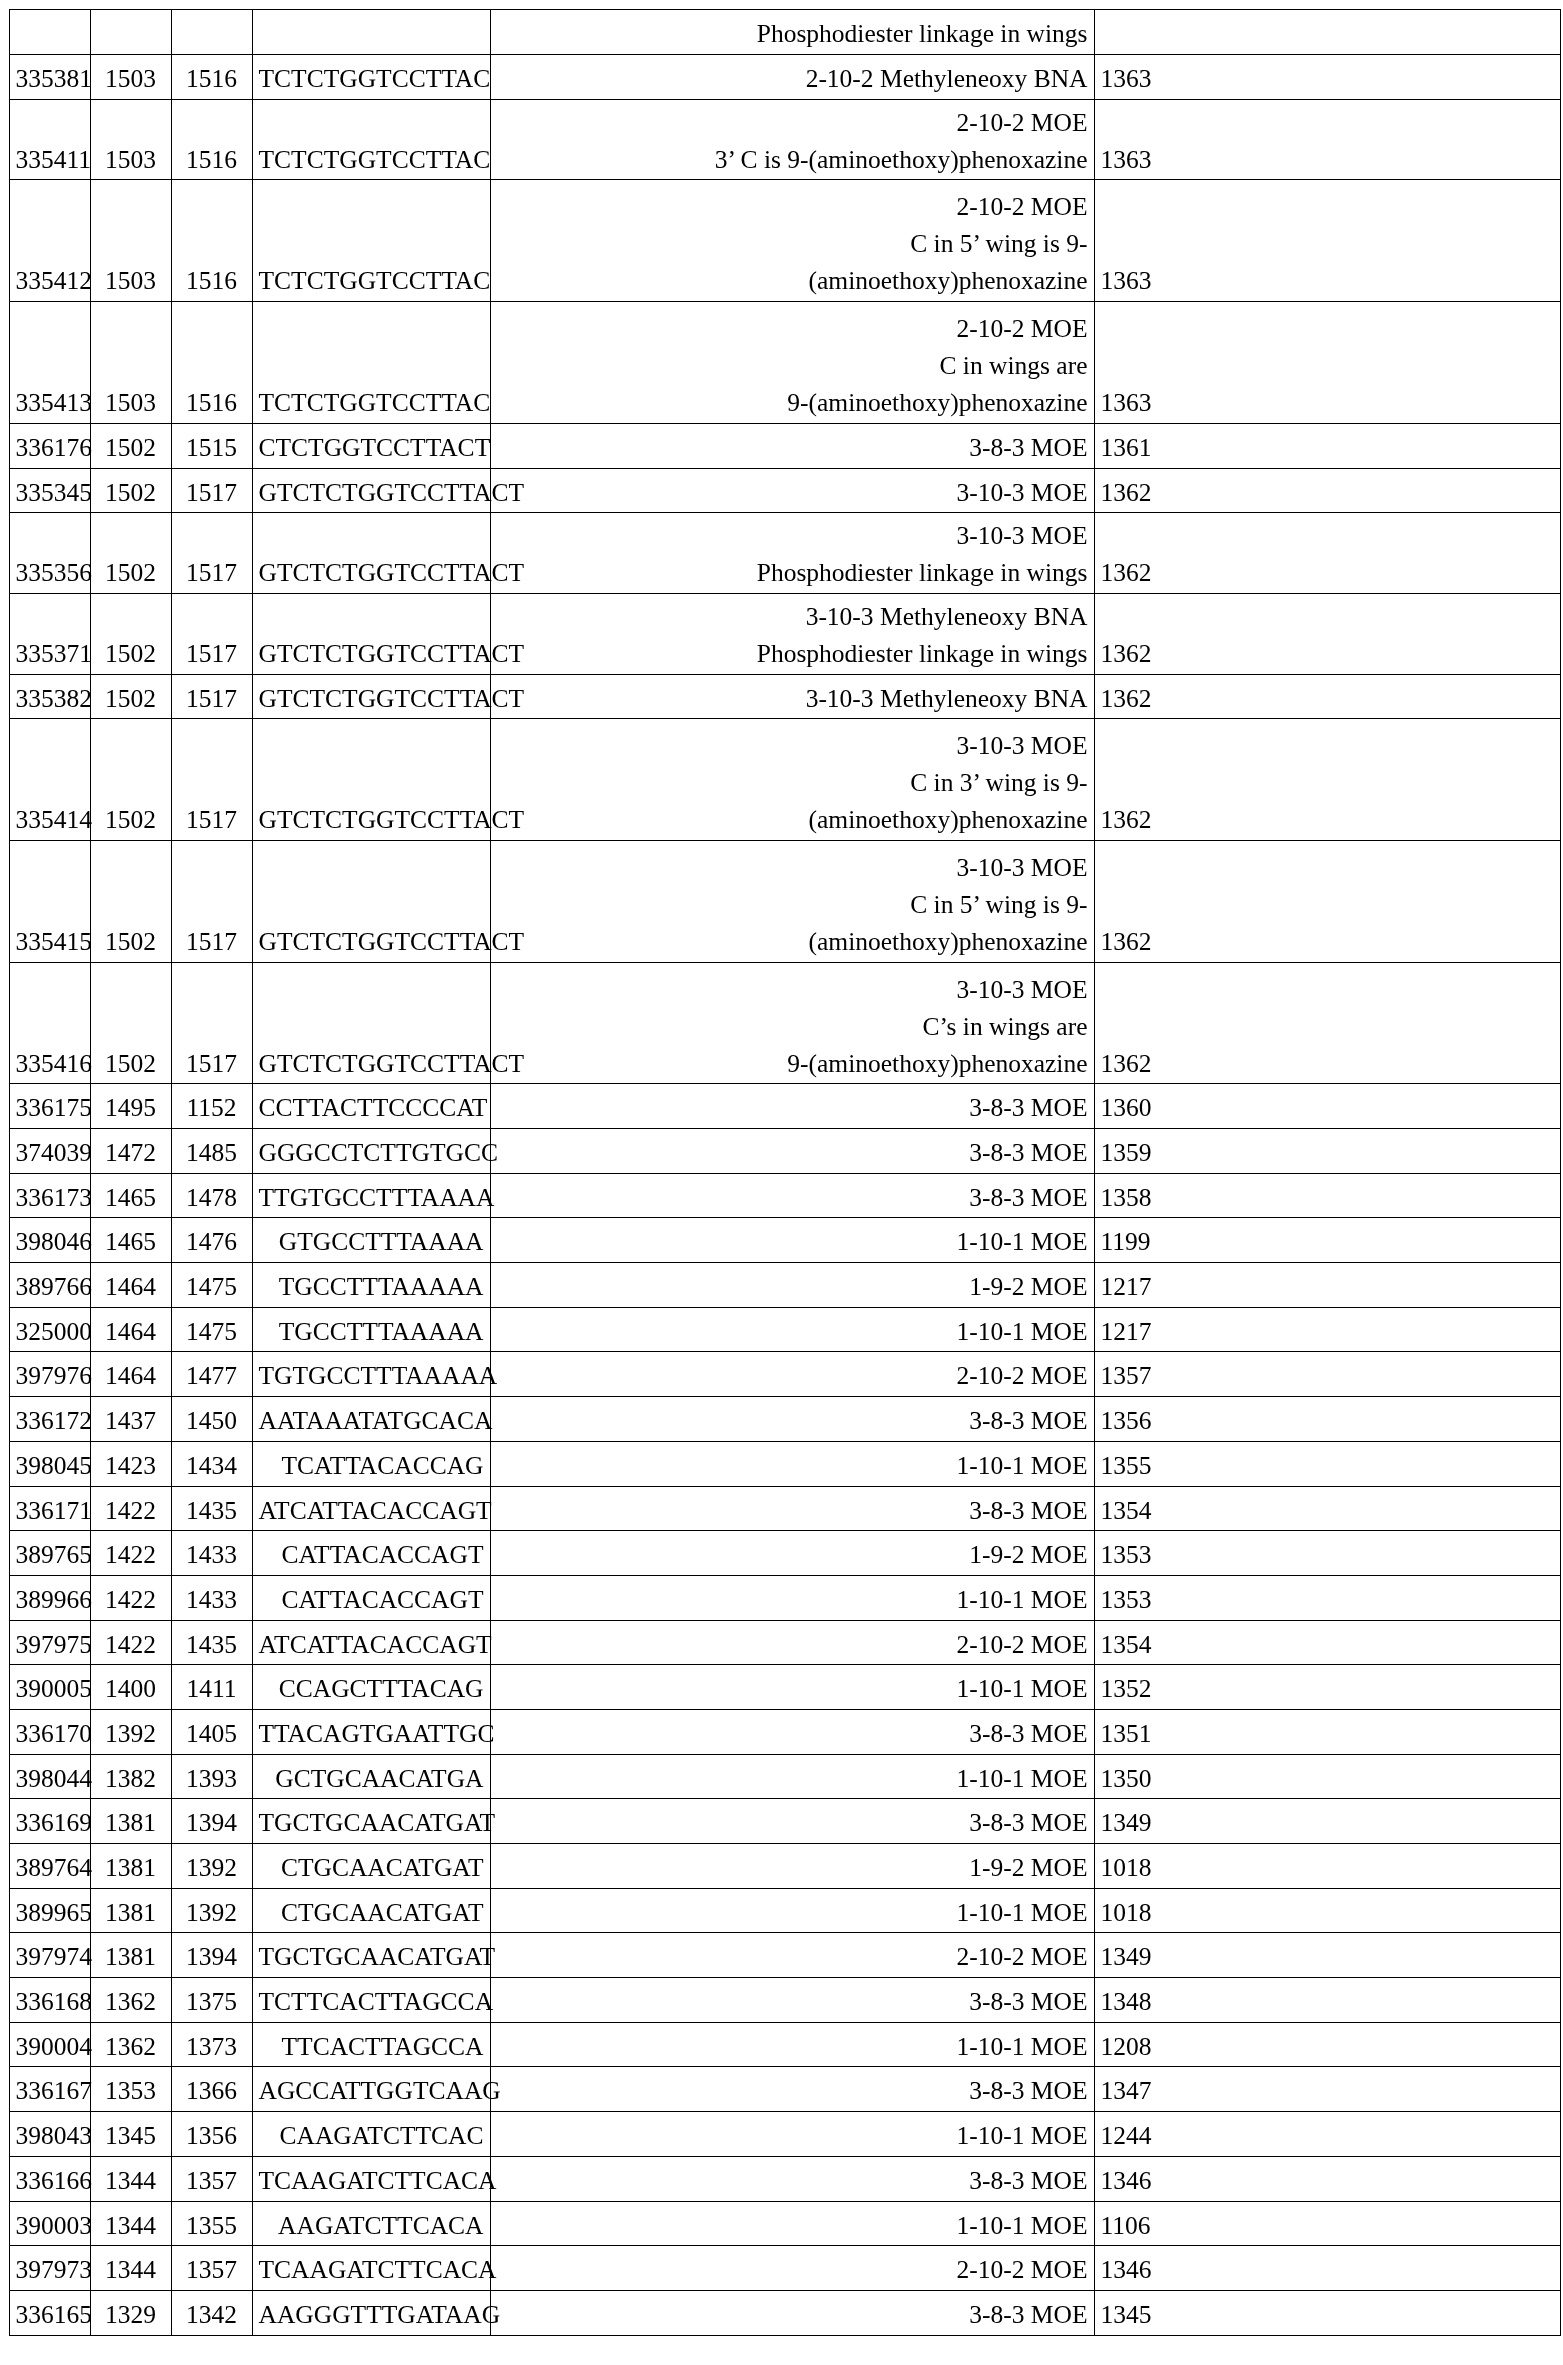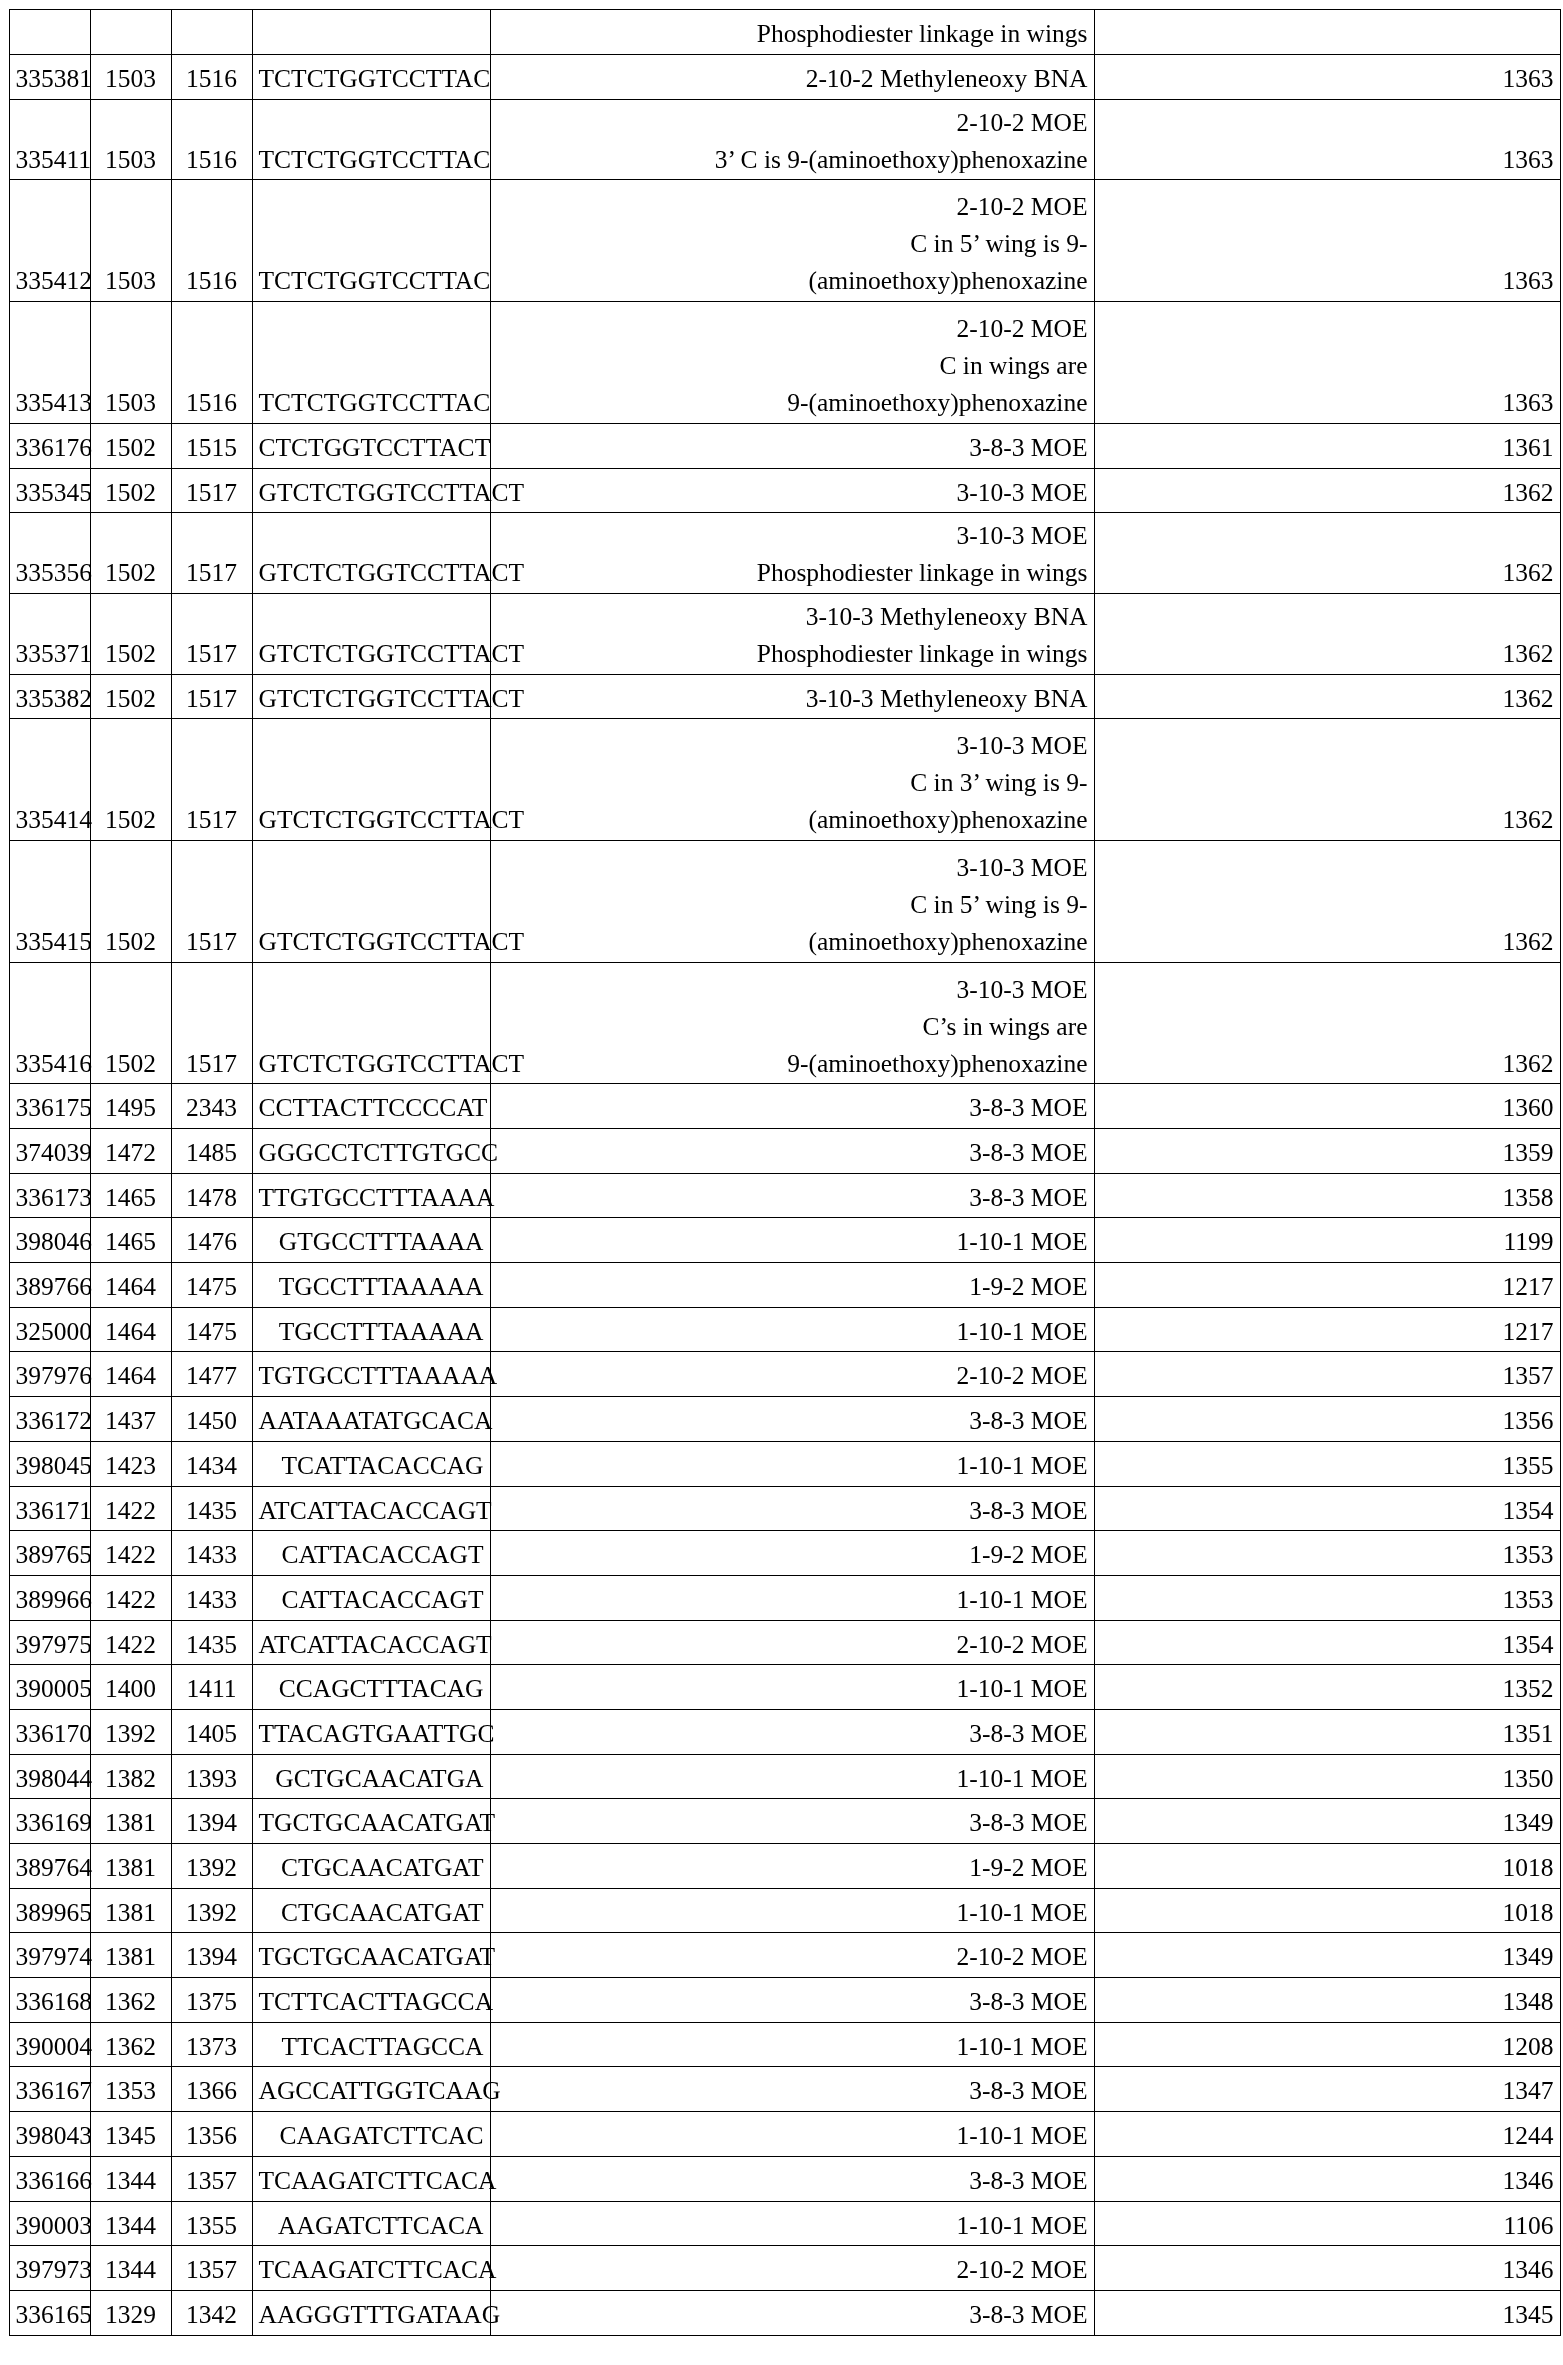--- a/index.html
+++ b/index.html
@@ -47,21 +47,21 @@
   col.c-isis  { width: 81px; }
   col.c-start { width: 81px; }
   col.c-stop  { width: 81px; }
   col.c-seq   { width: 238px; }
   col.c-chem  { width: 604px; }
   col.c-seqid { width: 466px; }
 
   td.isis, td.start, td.stop { text-align: center; }
   td.seq { text-align: right; }
   td.chem { text-align: right; }
-  td.seqid { text-align: right; }
+  td.seqid { text-align: left; }
 
   
   td.blank { height: 42px; }
 
   
   tr.h1 td { height: 42px; }
   tr.h2 td { height: 78px; }
   tr.h3 td { height: 119px; }
 </style>
 </head>
@@ -192,21 +192,21 @@
           <td class="stop">1517</td>
           <td class="seq">GTCTCTGGTCCTTACT</td>
           <td class="chem">3-10-3 MOE
 C’s in wings are
 9-(aminoethoxy)phenoxazine</td>
           <td class="seqid">1362</td>
         </tr>
         <tr class="h1">
           <td class="isis">336175</td>
           <td class="start">1495</td>
-          <td class="stop">2343</td>
+          <td class="stop">1152</td>
           <td class="seq">CCTTACTTCCCCAT</td>
           <td class="chem">3-8-3 MOE</td>
           <td class="seqid">1360</td>
         </tr>
         <tr class="h1">
           <td class="isis">374039</td>
           <td class="start">1472</td>
           <td class="stop">1485</td>
           <td class="seq">GGGCCTCTTGTGCC</td>
           <td class="chem">3-8-3 MOE</td>

